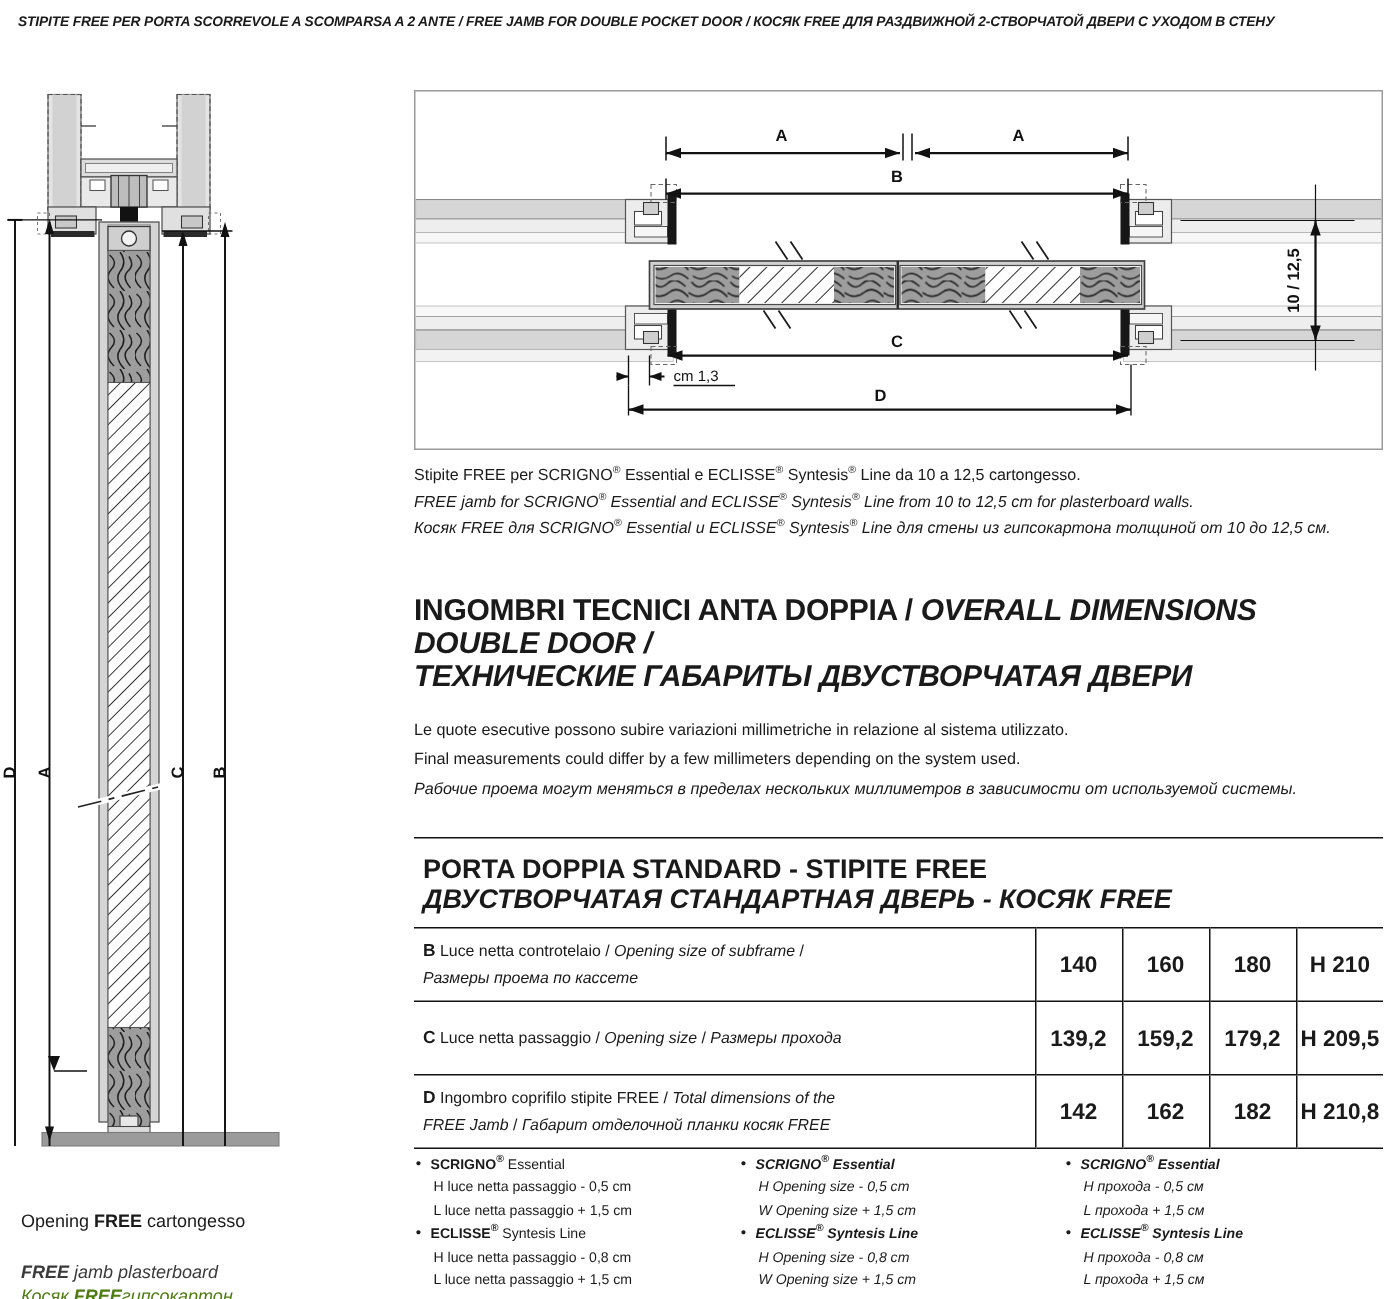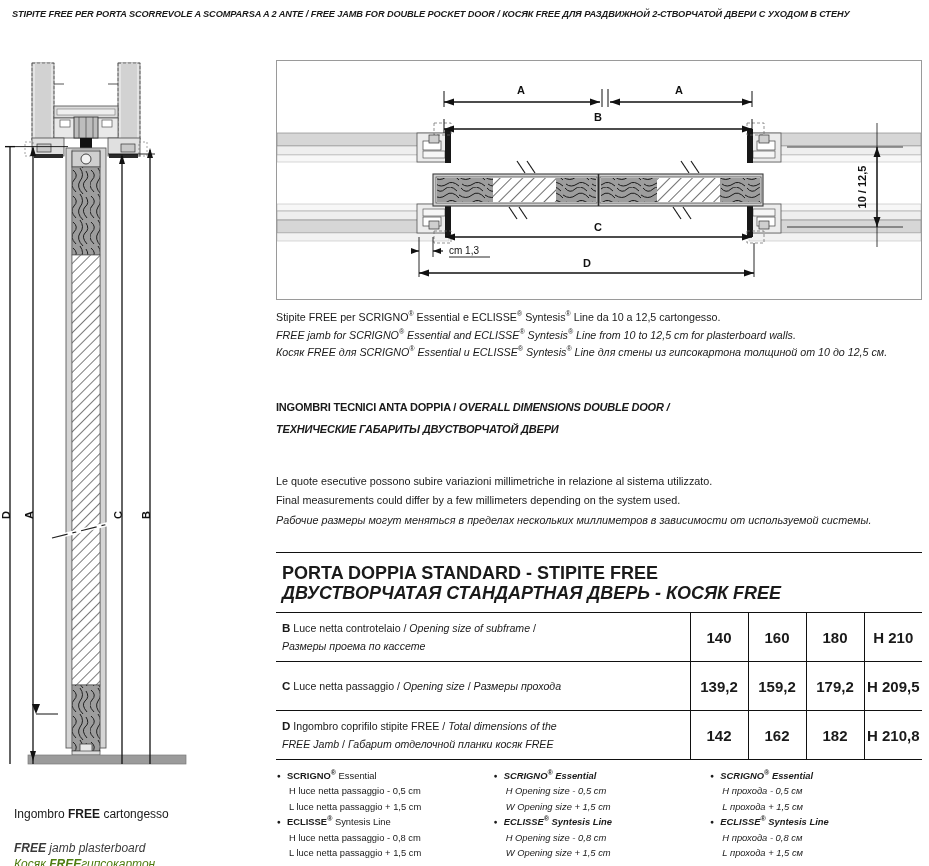--- a/index.html
+++ b/index.html
@@ -65,29 +65,29 @@
     margin-top: 9px;
     font-size: 10.7px;
     line-height: 17.5px;
   }
   .fig-caption .cl { white-space: nowrap; }
   .fig-caption .it { font-style: italic; }
   sup.reg { font-size: 7px; vertical-align: super; line-height: 0; }
 
   .section-title {
     margin-top: 34px;
-    font-size: 11px;
+    font-size: 20px;
     font-weight: bold;
     line-height: 22px;
     letter-spacing: -0.2px;
   }
   .section-title .it { font-style: italic; }
 
   .note-block {
-    margin-top: 32px;
+    margin-top: 16px;
     font-size: 10.8px;
     line-height: 19.5px;
   }
   .note-block .it { font-style: italic; }
 
   
   .tbl-wrap { margin-top: 22px; width: 646px; }
   .tbl-head {
     border-top: 1.6px solid #111;
     padding: 11px 6px 9px 6px;
@@ -244,21 +244,21 @@
 
     <text class="dimtext" x="10" y="477" transform="rotate(-90 10 477)" text-anchor="middle">D</text>
     <text class="dimtext" x="33" y="477" transform="rotate(-90 33 477)" text-anchor="middle">A</text>
     <text class="dimtext" x="122" y="477" transform="rotate(-90 122 477)" text-anchor="middle">C</text>
     <text class="dimtext" x="150" y="477" transform="rotate(-90 150 477)" text-anchor="middle">B</text>
   </svg>
 </div>
 
 <div class="left-caption">
   <div class="l1">
-    <span>Ingombro </span><b>FREE</b><span> cartongesso</span>
+    <span>Opening </span><b>FREE</b><span> cartongesso</span>
   </div>
   <div class="l2">
     <b>FREE</b><span> jamb plasterboard</span>
   </div>
   <div class="l3">
     <span>Косяк </span><b>FREE</b><span>гипсокартон</span>
   </div>
 </div>
 
 <div class="right-col">
@@ -410,27 +410,27 @@
     </div>
     <div class="cl it">
       Косяк FREE для SCRIGNO<sup class="reg">®</sup> Essential и ECLISSE<sup class="reg">®</sup> Syntesis<sup class="reg">®</sup> Line для стены из гипсокартона толщиной от 10 до 12,5 см.
     </div>
   </div>
 
   <div class="section-title">
     <div>
       <span>INGOMBRI TECNICI ANTA DOPPIA / </span><span class="it">OVERALL DIMENSIONS DOUBLE DOOR /</span>
     </div>
-    <div class="it">ТЕХНИЧЕСКИЕ ГАБАРИТЫ ДВУСТВОРЧАТОЙ ДВЕРИ</div>
+    <div class="it">ТЕХНИЧЕСКИЕ ГАБАРИТЫ ДВУСТВОРЧАТАЯ ДВЕРИ</div>
   </div>
 
   <div class="note-block">
     <div>Le quote esecutive possono subire variazioni millimetriche in relazione al sistema utilizzato.</div>
     <div>Final measurements could differ by a few millimeters depending on the system used.</div>
-    <div class="it">Рабочие размеры могут меняться в пределах нескольких миллиметров в зависимости от используемой системы.</div>
+    <div class="it">Рабочие проема могут меняться в пределах нескольких миллиметров в зависимости от используемой системы.</div>
   </div>
 
   <div class="tbl-wrap">
     <div class="tbl-head">
       <div>PORTA DOPPIA STANDARD - STIPITE FREE</div>
       <div class="it">ДВУСТВОРЧАТАЯ СТАНДАРТНАЯ ДВЕРЬ - КОСЯК FREE</div>
     </div>
 
     <table class="dims">
       <tbody>

